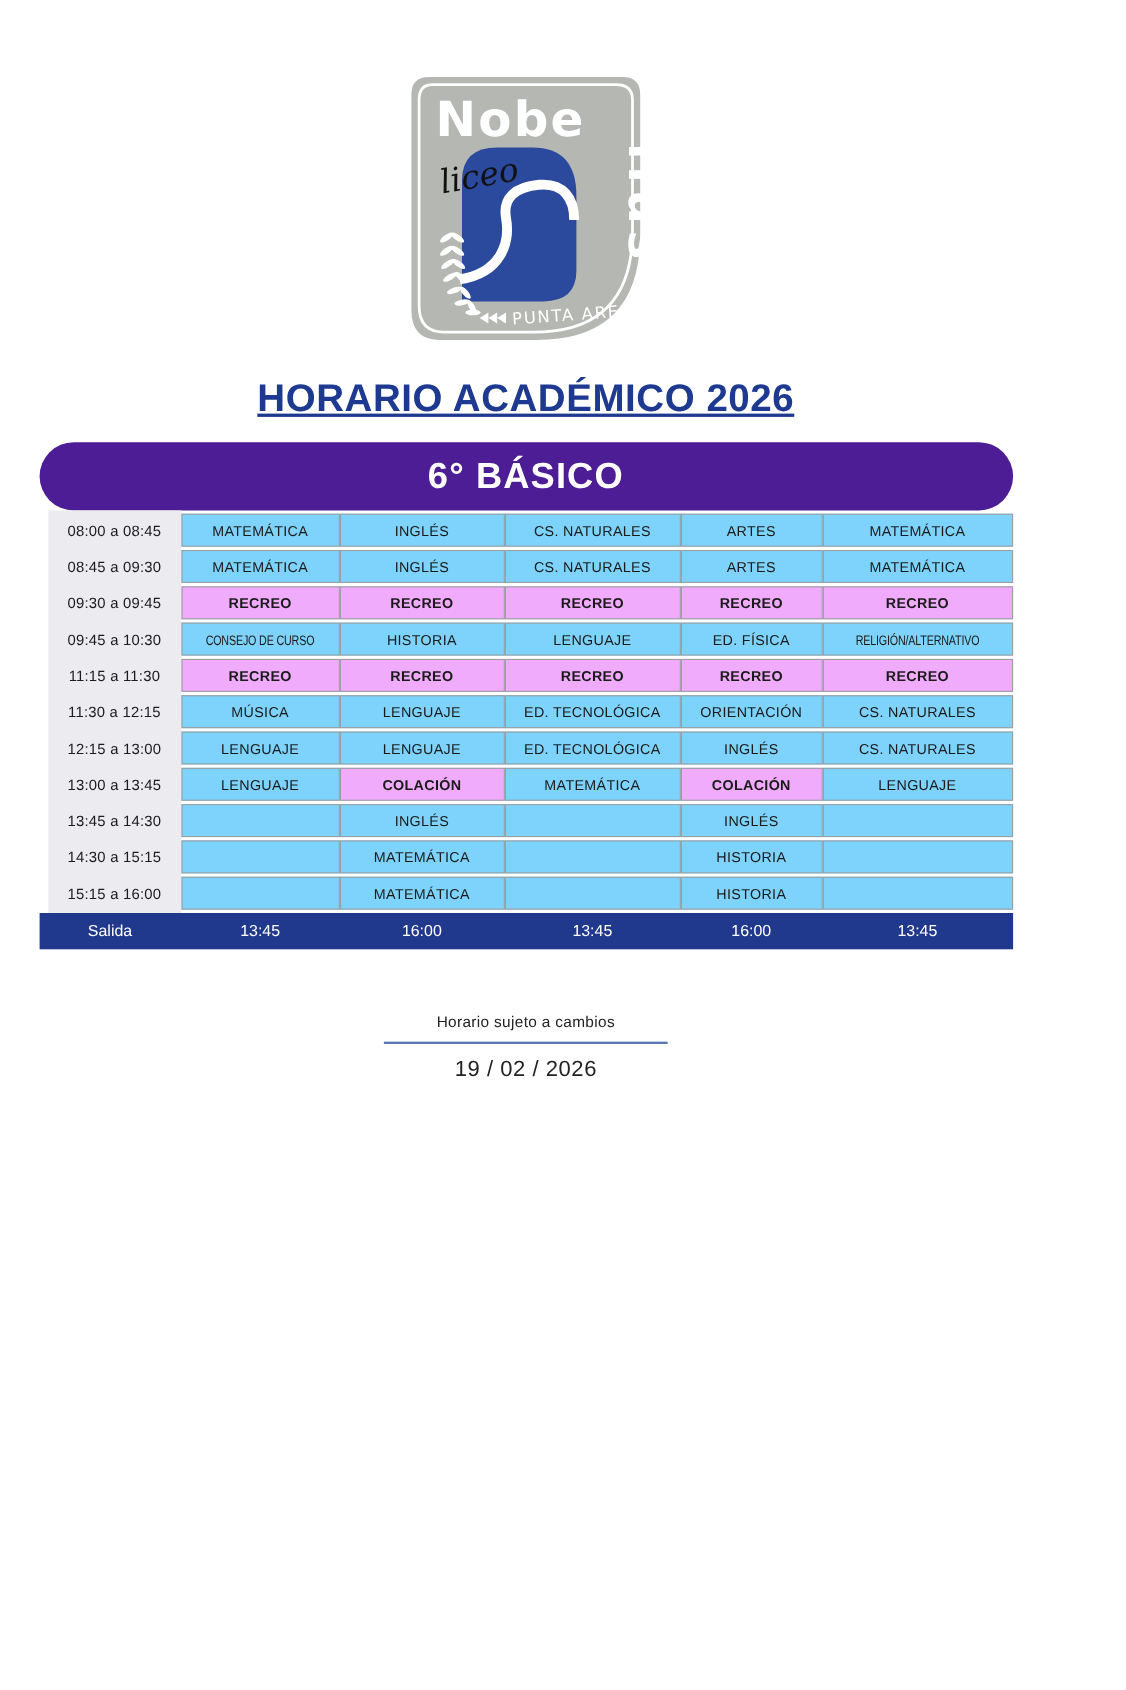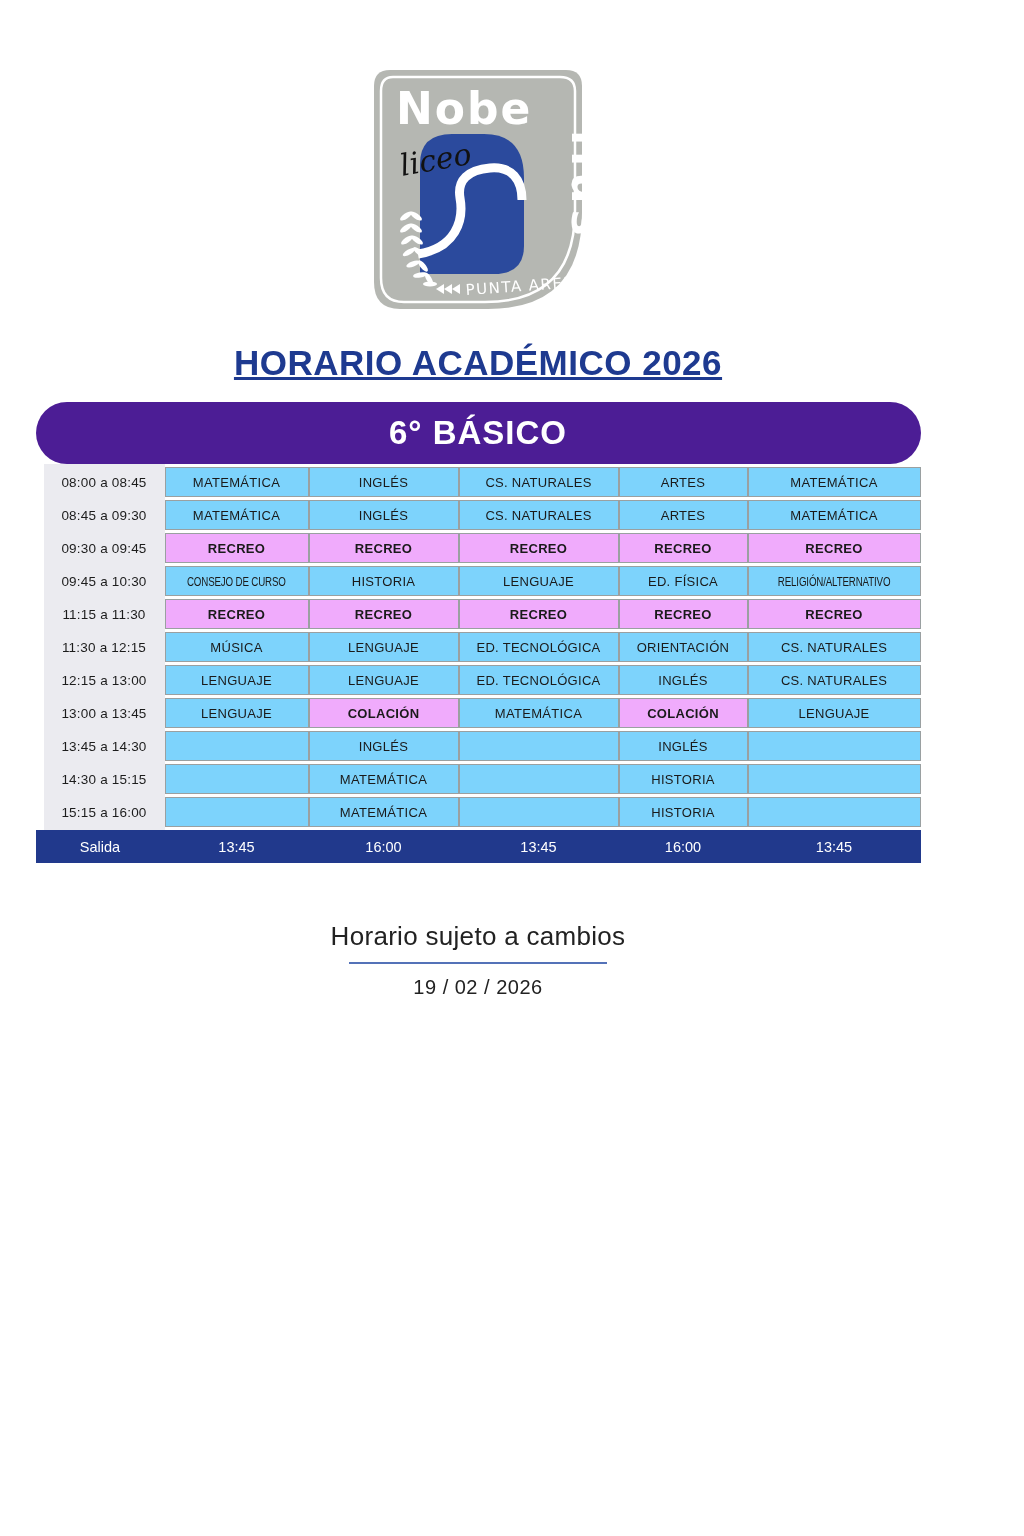--- a/index.html
+++ b/index.html
@@ -69,21 +69,21 @@
   
   .salida {
     height:33px; background:#21398c; color:#ffffff;
     display:flex; align-items:center; font-size:14.5px;
   }
   .salida div { text-align:center; }
   .salida .s0 { width:129px; }
 
   
   .footer { text-align:center; margin-top:58px; }
-  .note { font-size:26px; color:#222222; letter-spacing:.3px; }
+  .note { font-size:14px; color:#222222; letter-spacing:.3px; }
   .rule { width:258px; height:0; border-top:2px solid #5472b8; margin:10px auto 12px auto; }
   .fdate { font-size:20px; color:#222222; letter-spacing:.5px; }
 </style>
 </head>
 <body>
 
 <div class="page">
 
   <div class="logo-wrap">
     <svg width="212" height="243" viewBox="0 0 212 243">

